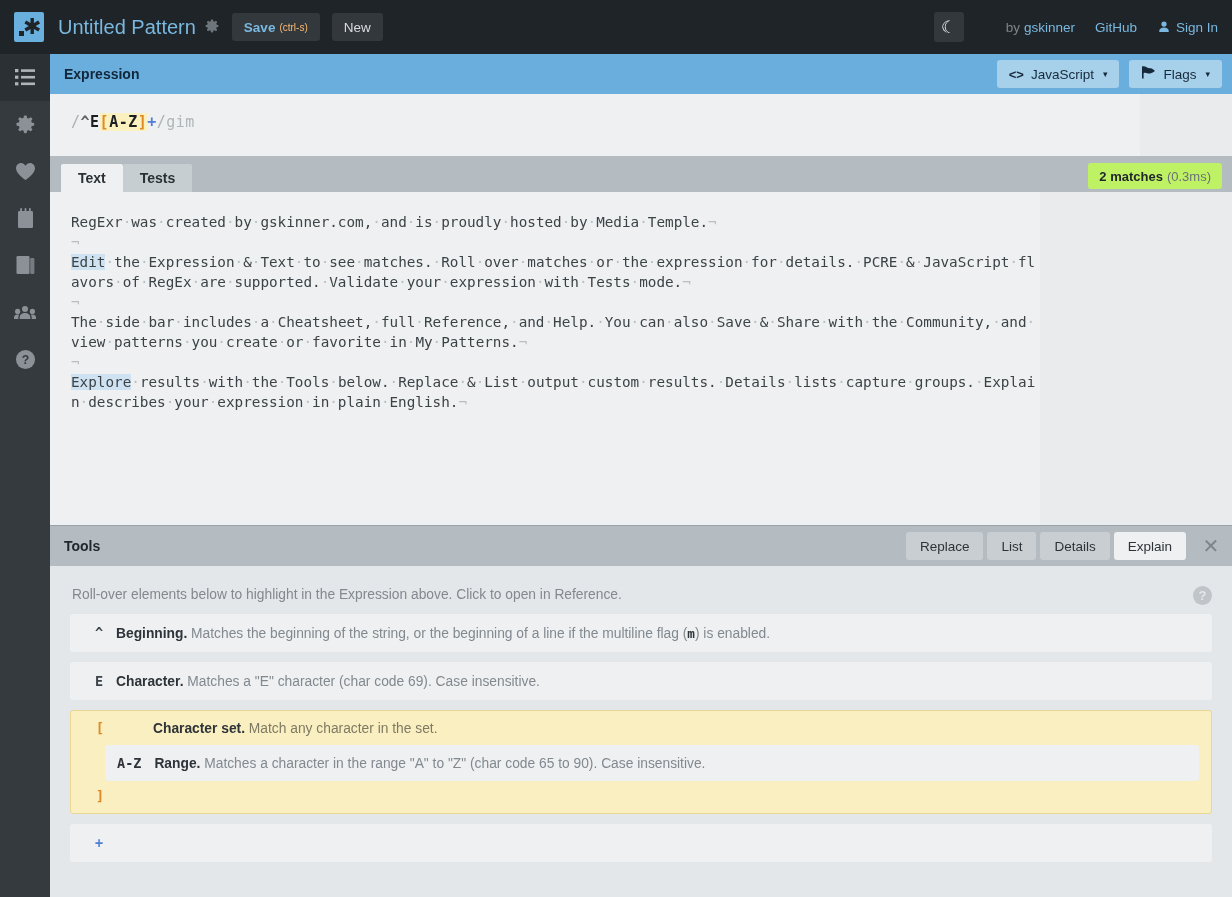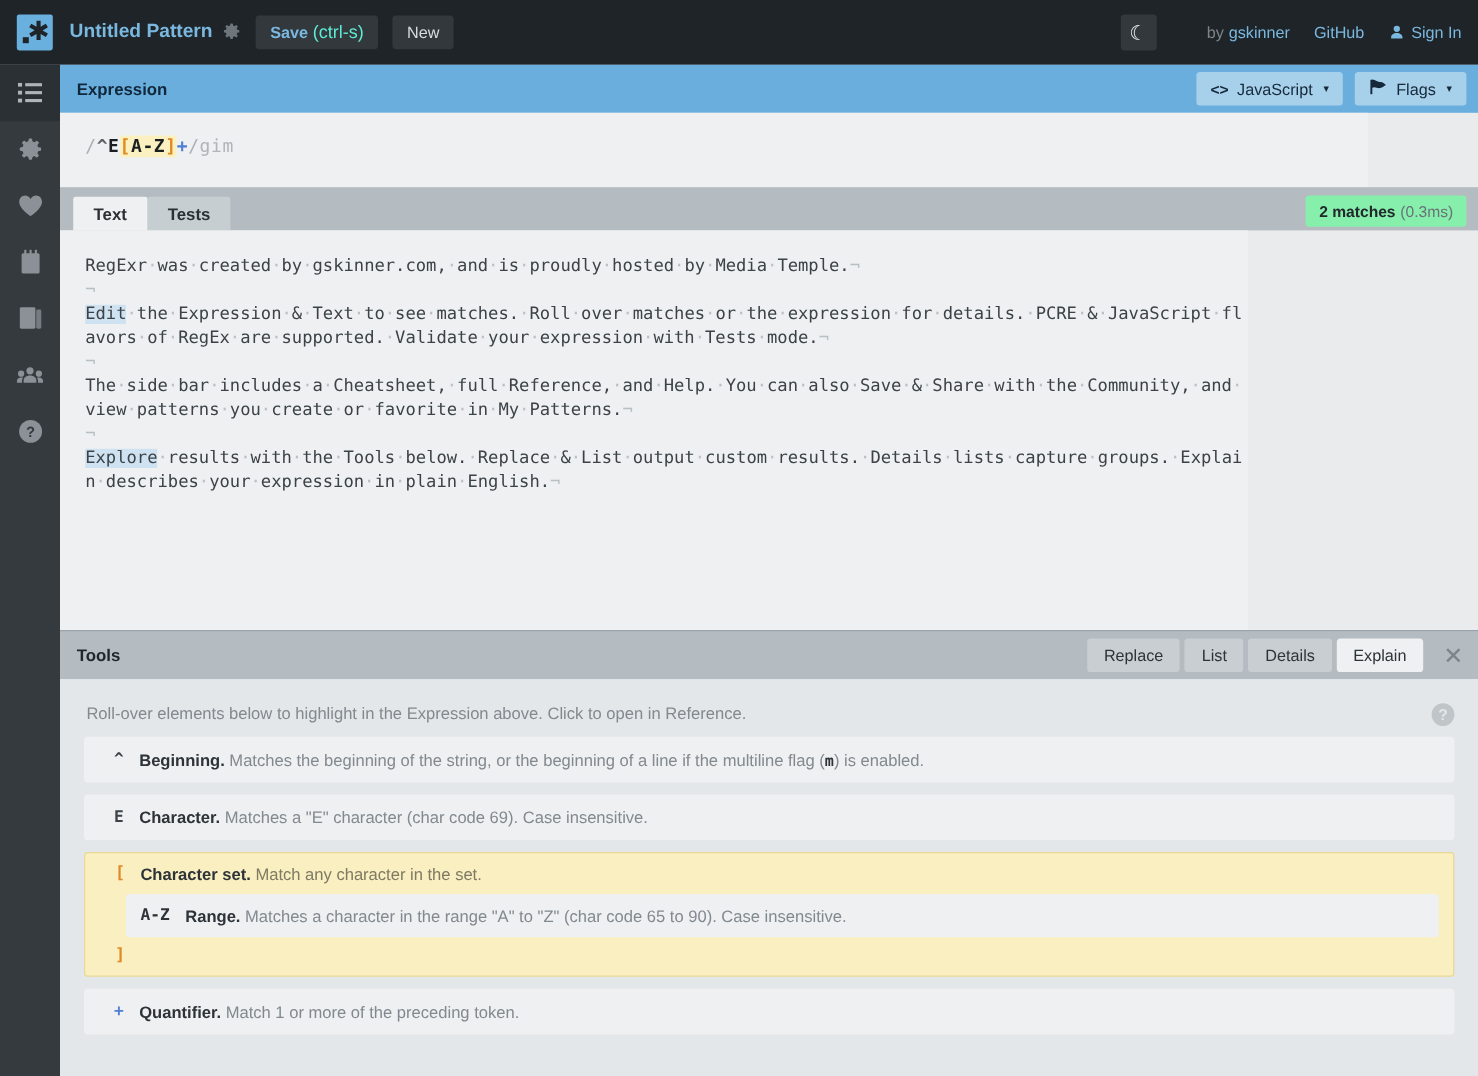--- a/index.html
+++ b/index.html
@@ -28,35 +28,35 @@
   .logo-box .star {
     position: absolute; left: 9px; top: 0px;
     color: #1f2428; font-size: 22px; line-height: 30px;
     font-family: "DejaVu Sans", sans-serif;
   }
   .logo-box .dot {
     position: absolute; left: 5px; bottom: 6px;
     width: 5px; height: 5px; background: #1f2428;
   }
   .pattern-title {
-    margin-left: 14px; color: #7ab8e0; font-size: 16px;
-    font-weight: bold; white-space: nowrap;
+    margin-left: 14px; color: #7ab8e0; font-size: 20px;
+    font-weight: normal; white-space: nowrap;
   }
   .gear-title {
     margin-left: 8px; color: #6e767c; font-size: 15px;
     line-height: 1; cursor: pointer;
   }
   .btn-dark {
     margin-left: 12px; height: 28px; padding: 0 12px;
     background: #33383c; border: none; border-radius: 3px;
     color: #d8dcdf; font-size: 13.5px; font-family: "Liberation Sans", sans-serif;
     display: flex; align-items: center; cursor: pointer;
   }
   .btn-dark .k { color: #7ab8e0; font-weight: bold; }
-  .btn-dark .sub { color: #5eead4; margin-left: 4px; font-size: 15px; }
+  .btn-dark .sub { color: #fdba74; margin-left: 4px; font-size: 10px; }
   .topbar-right {
     margin-left: auto; display: flex; align-items: center;
     padding-right: 14px; gap: 0;
   }
   .moon-btn {
     width: 30px; height: 30px; background: #33383c; border-radius: 3px;
     display: flex; align-items: center; justify-content: center;
     cursor: pointer; margin-right: 22px;
   }
   .moon-btn .glyph { color: #e6eaed; font-size: 17px; line-height: 1; }
@@ -135,21 +135,21 @@
     height: 28px; padding: 0 17px; margin-left: 0;
     display: flex; align-items: center; font-size: 14px;
     font-weight: bold; color: #2b3034; cursor: pointer;
     border-radius: 2px 2px 0 0;
   }
   .ttab.active { background: #eef0f1; }
   .ttab.inactive { background: #c7ced2; }
   .tabbar-spacer { width: 11px; height: 1px; }
   .matches-pill {
     margin-left: auto; margin-right: 10px; margin-bottom: 3px;
-    background: #86efac; border-radius: 3px; height: 26px;
+    background: #bef264; border-radius: 3px; height: 26px;
     padding: 0 11px; display: flex; align-items: center;
     font-size: 13px; color: #6a7278;
   }
   .matches-pill b { color: #23282c; margin-right: 4px; }
 
   
   .text-area {
     position: absolute; top: 192px; left: 50px;
     width: 990px; height: 333px;
     background: #eef0f1;
@@ -234,21 +234,21 @@
     background: #faefc0; border: 1px solid #e8d795;
     border-radius: 3px; padding: 9px 12px 9px 12px; margin-bottom: 10px;
   }
   .ex-group-head { display: flex; align-items: center; }
   .ex-group-head .tok {
     font-family: "DejaVu Sans Mono", monospace; font-size: 14px;
     font-weight: bold; width: 34px; flex: none; text-align: center;
     color: #e08a23;
   }
   .ex-group-head .desc { font-size: 13.8px; color: #7e7a63; }
-  .ex-group-head .desc b { color: #2d3338; }
+  .ex-group-head .desc b { color: #2d3338; margin-left: 36px; }
   .ex-sub {
     margin: 9px 0 0 22px; background: #eef0f1; border-radius: 3px;
     min-height: 36px; display: flex; align-items: center; padding: 9px 12px;
   }
   .ex-sub .tok {
     font-family: "DejaVu Sans Mono", monospace; font-size: 13.5px;
     font-weight: bold; color: #2d3338; flex: none; margin-right: 13px;
   }
   .ex-sub .desc { font-size: 13.8px; color: #82898f; }
   .ex-sub .desc b { color: #2d3338; text-align: center; }
@@ -444,19 +444,18 @@
         </div>
         <div class="ex-sub">
           <span class="tok">A-Z</span>
           <span class="desc"><b>Range.</b><span> Matches a character in the range "A" to "Z" (char code 65 to 90). Case insensitive.</span></span>
         </div>
         <div class="ex-group-foot">]</div>
       </div>
 
       <div class="ex-row">
         <span class="tok blue">+</span>
-        <span class="desc"><b>Quantifier.</b><span> Match 1 or more of the preceding token.</span></span>
       </div>
 
     </div>
   </div>
 
 </div>
 
 </body></html>

